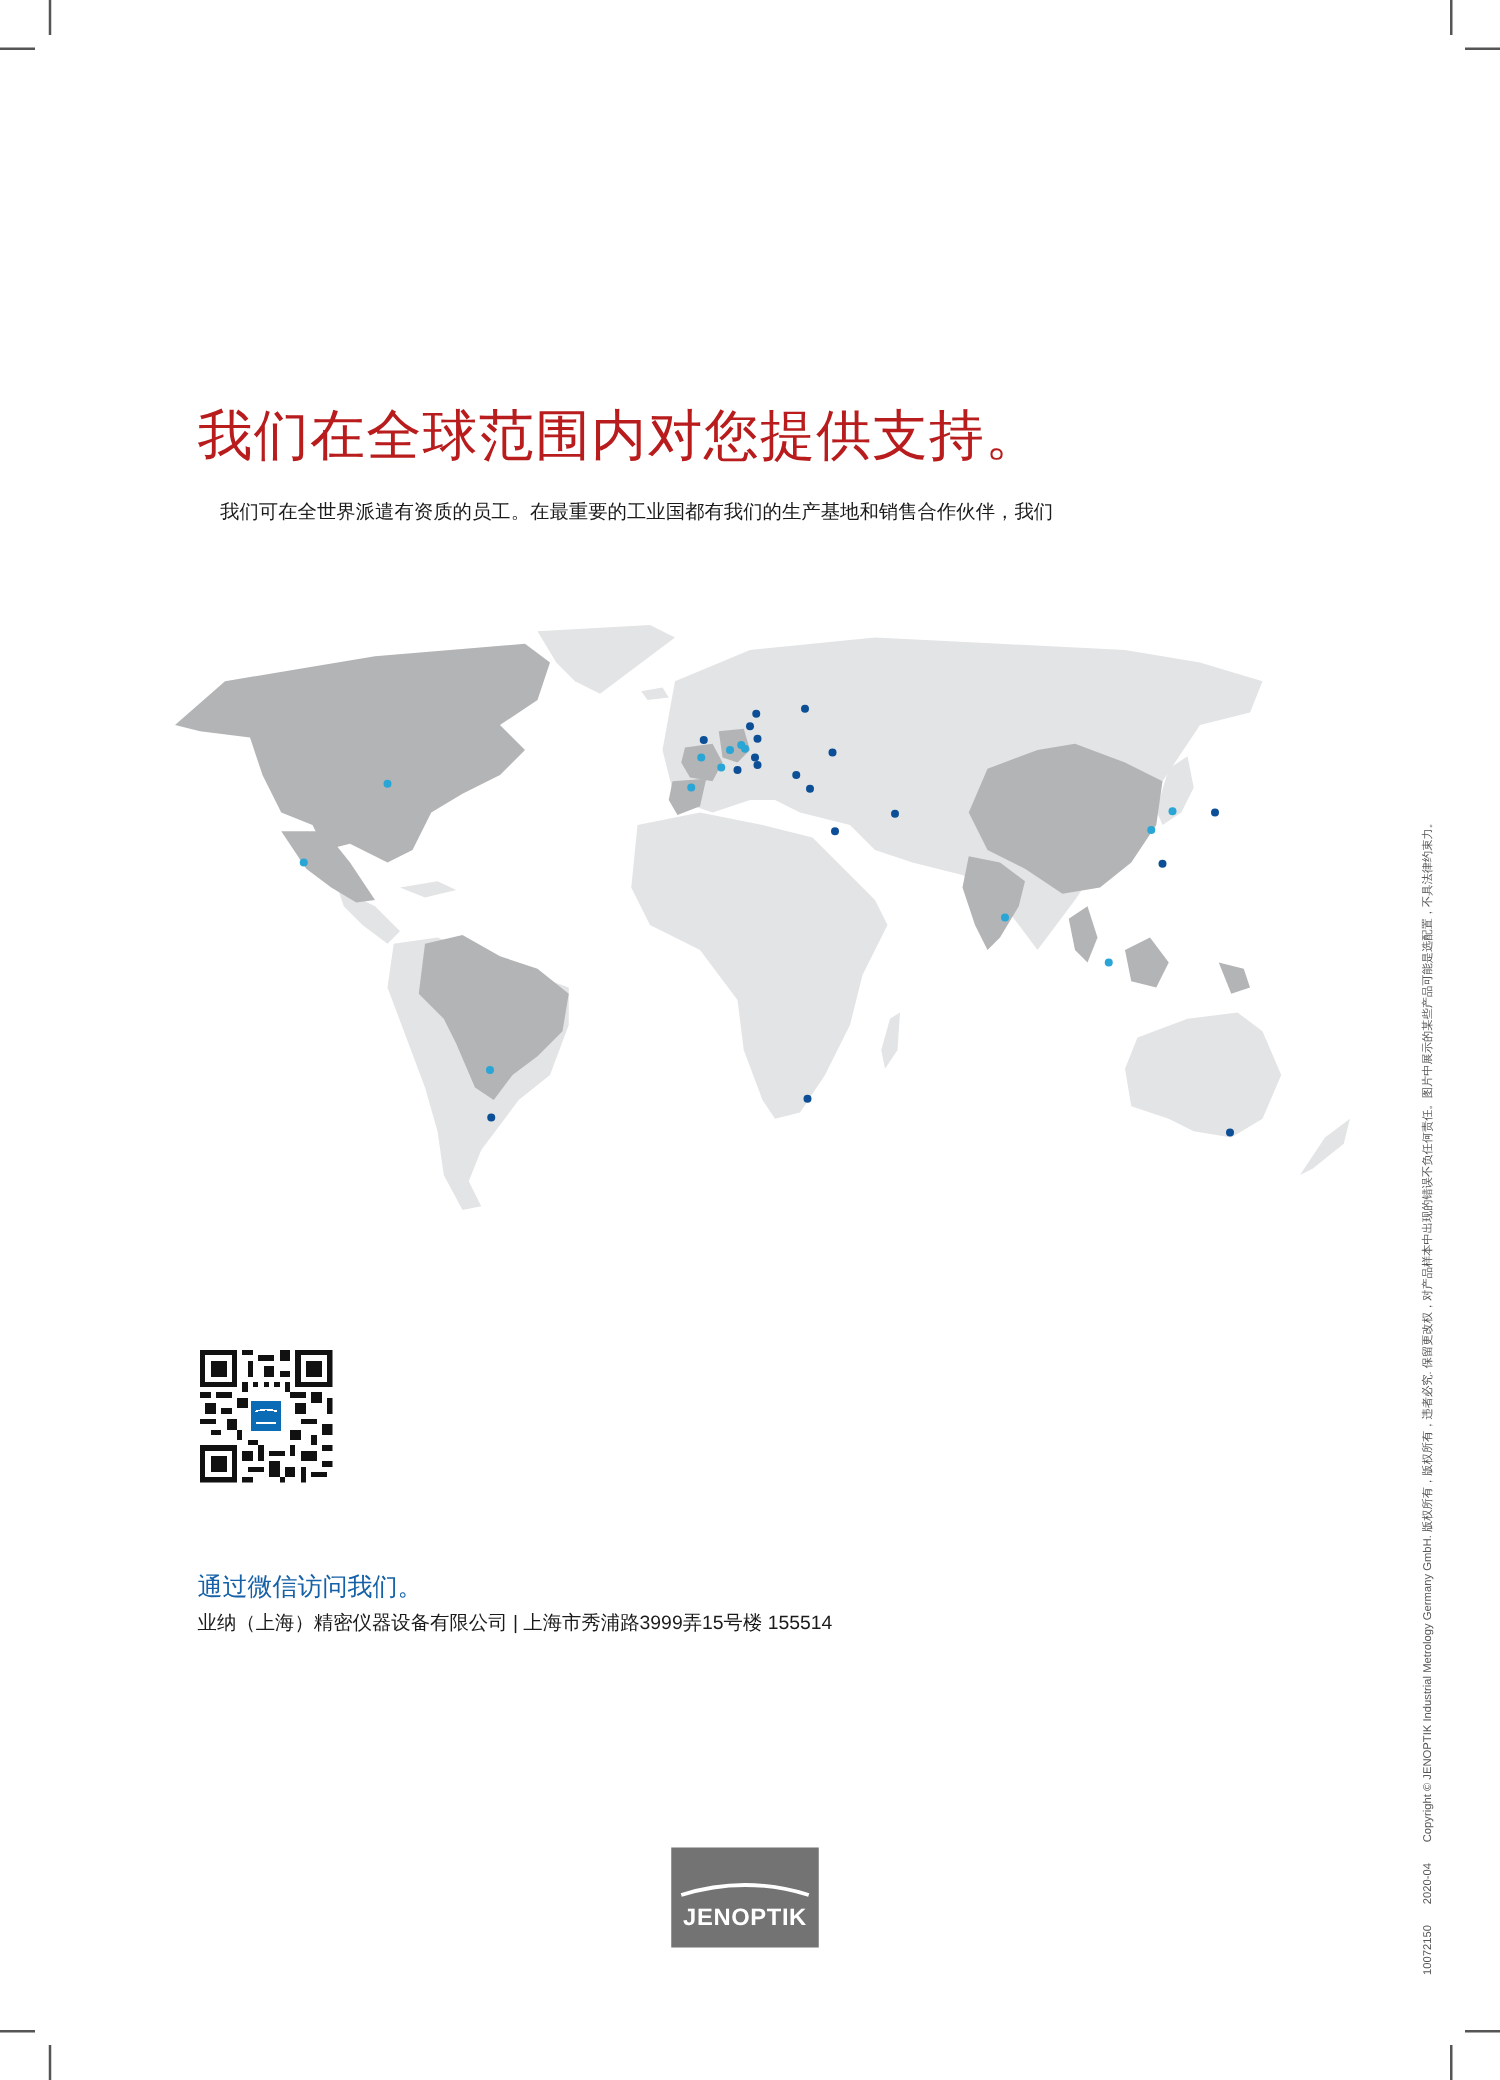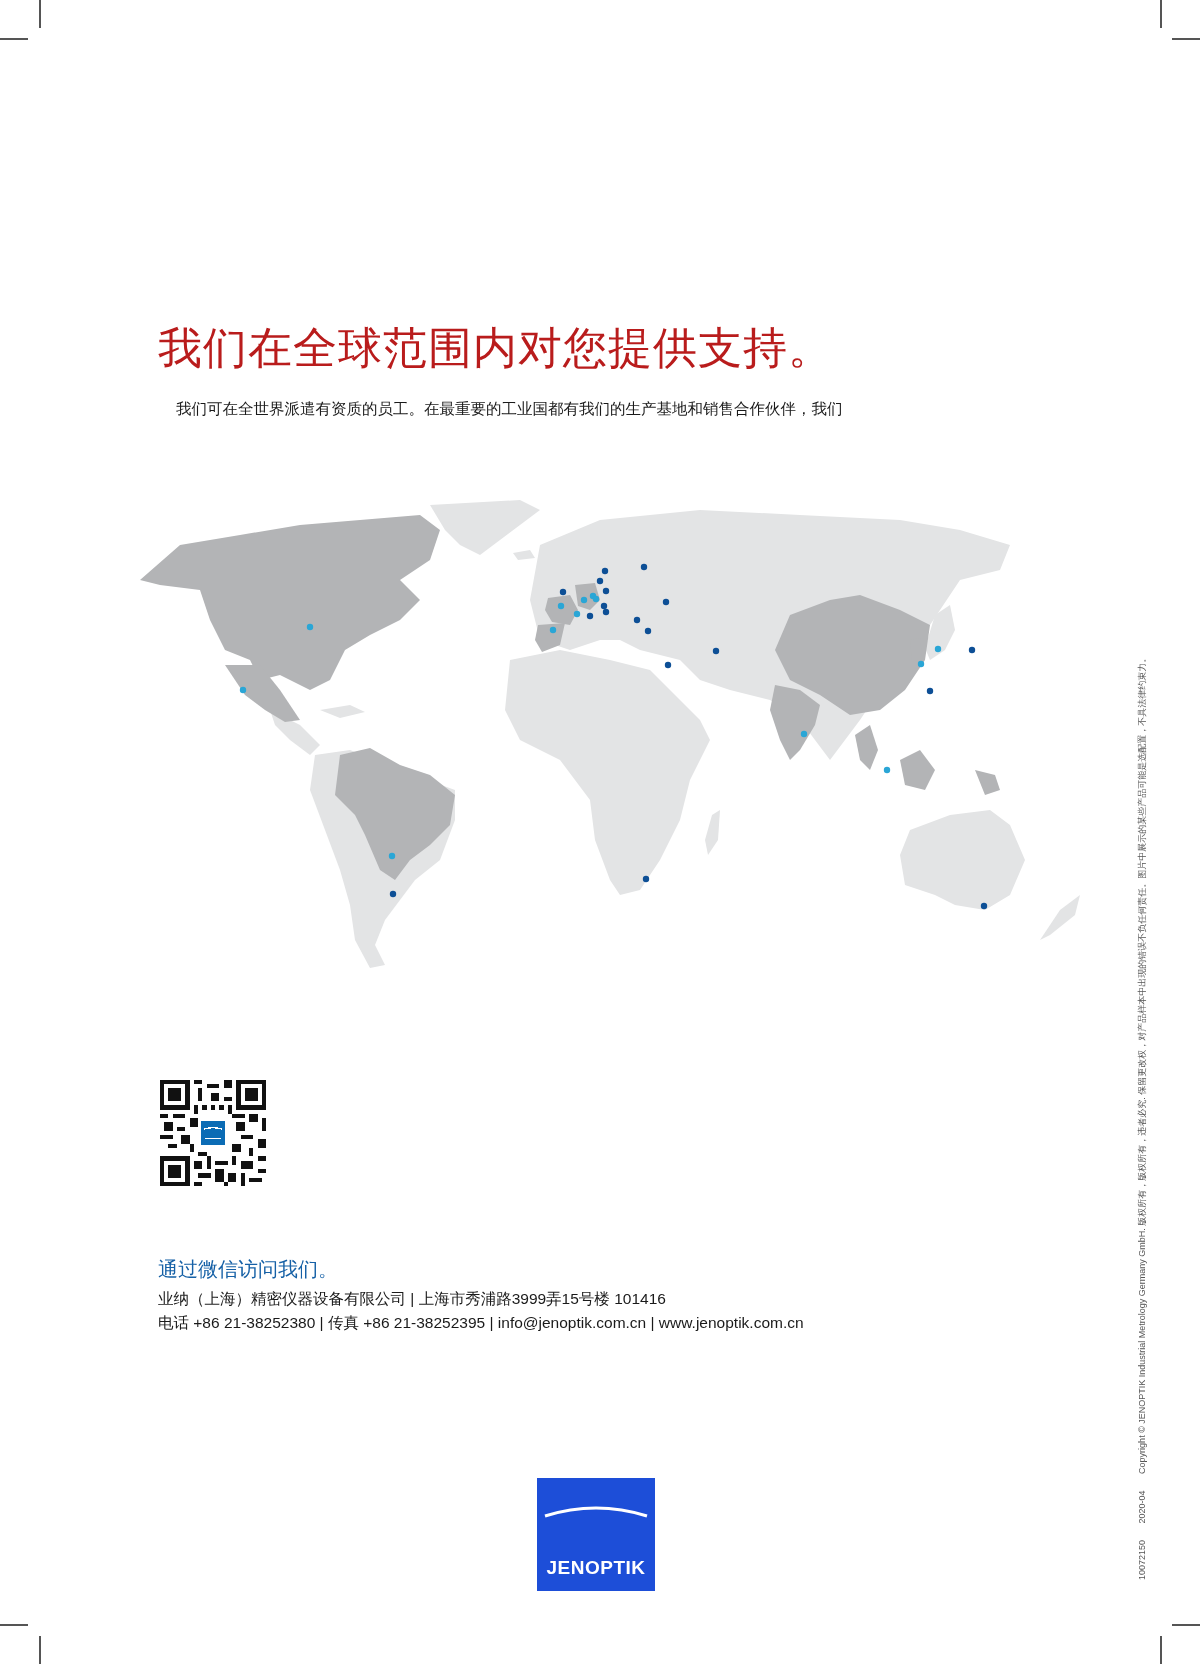--- a/index.html
+++ b/index.html
@@ -10,21 +10,21 @@
            letter-spacing: 1px; white-space: nowrap; font-weight: normal; }
   .intro { position: absolute; left: 158px; top: 378px; width: 780px; font-size: 15.5px;
            line-height: 26px; color: #1a1a1a; }
   .intro p { margin: 18px; }
   .map { position: absolute; left: 130px; top: 495px; width: 960px; height: 480px; }
   .qr { position: absolute; left: 160px; top: 1080px; width: 106px; height: 106px; }
   .wechat { position: absolute; left: 158px; top: 1256px; font-size: 20px; color: #1560a6; }
   .contact { position: absolute; left: 158px; top: 1287px; font-size: 15.5px; line-height: 24px;
              font-family: "Liberation Sans", sans-serif; color: #1a1a1a; white-space: nowrap; }
   .contact div { margin: 0; }
-  .logo { position: absolute; left: 537px; top: 1478px; width: 118px; height: 113px; background: #1d4ed8; }
+  .logo { position: absolute; left: 537px; top: 1478px; width: 118px; height: 80px; background: #737373; }
   .logo-text { position: absolute; left: 0; right: 0; bottom: 12px; text-align: center; color: #fff;
                font-family: "Liberation Sans", sans-serif; font-weight: bold; font-size: 19px; letter-spacing: 0.5px; }
   .side { position: absolute; left: 1136px; top: 1580px; transform-origin: 0 0; transform: rotate(-90deg);
           white-space: nowrap; font-size: 9px; color: #555; font-family: "Liberation Sans", sans-serif; }
   .side span { margin-right: 14px; }
 </style>
 </head>
 <body>
 
 <div class="crop" style="left:39px;top:0;width:2px;height:28px;"></div>
@@ -179,22 +179,21 @@
   </g>
   <rect x="9" y="9" width="7" height="7" fill="#fff"></rect>
   <rect x="9.7" y="9.7" width="5.6" height="5.6" fill="#0b6cb5"></rect>
   <path d="M10.4,11.6 Q12.5,10.9 14.6,11.6" stroke="#fff" stroke-width="0.3" fill="none"></path>
   <rect x="10.6" y="13.6" width="3.8" height="0.4" fill="#fff"></rect>
 </svg>
 
 <div class="wechat">通过微信访问我们。</div>
 
 <div class="contact">
-  <div>业纳（上海）精密仪器设备有限公司 | 上海市秀浦路3999弄15号楼 101416</div>
-  <div>电话 +86 21-38252380 | 传真 +86 21-38252395 | info@jenoptik.com.cn | www.jenoptik.com.cn</div>
+  <div>业纳（上海）精密仪器设备有限公司 | 上海市秀浦路3999弄15号楼 155514</div>
 </div>
 
 <div class="logo">
   <svg width="118" height="40" viewBox="0 0 118 40" style="position:absolute;left:0;top:10px;">
     <path d="M8,28 Q59,12 110,28" stroke="#fff" stroke-width="3" fill="none"></path>
   </svg>
   <div class="logo-text">JENOPTIK</div>
 </div>
 
 <div class="side">

